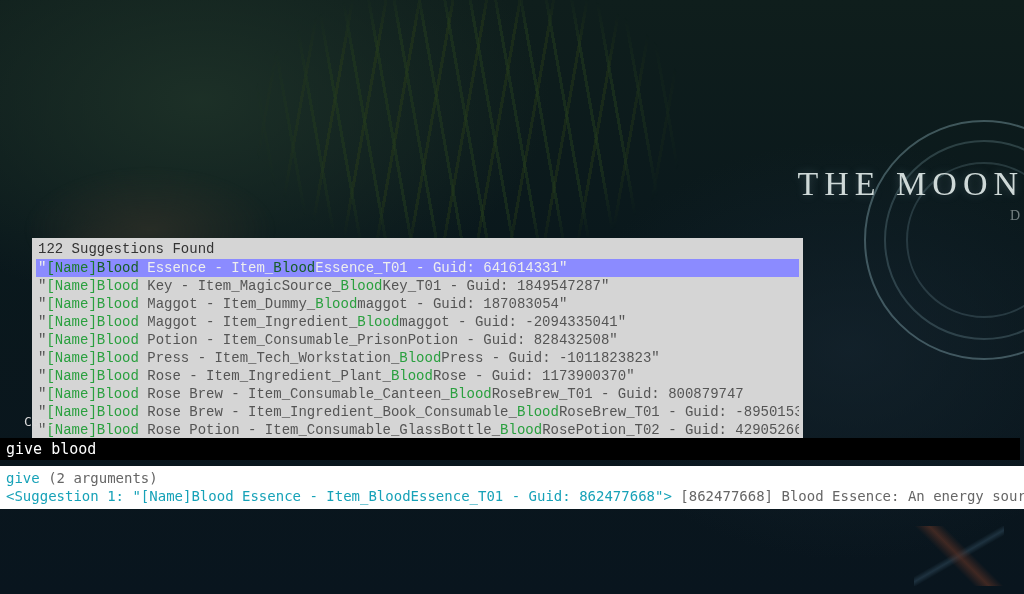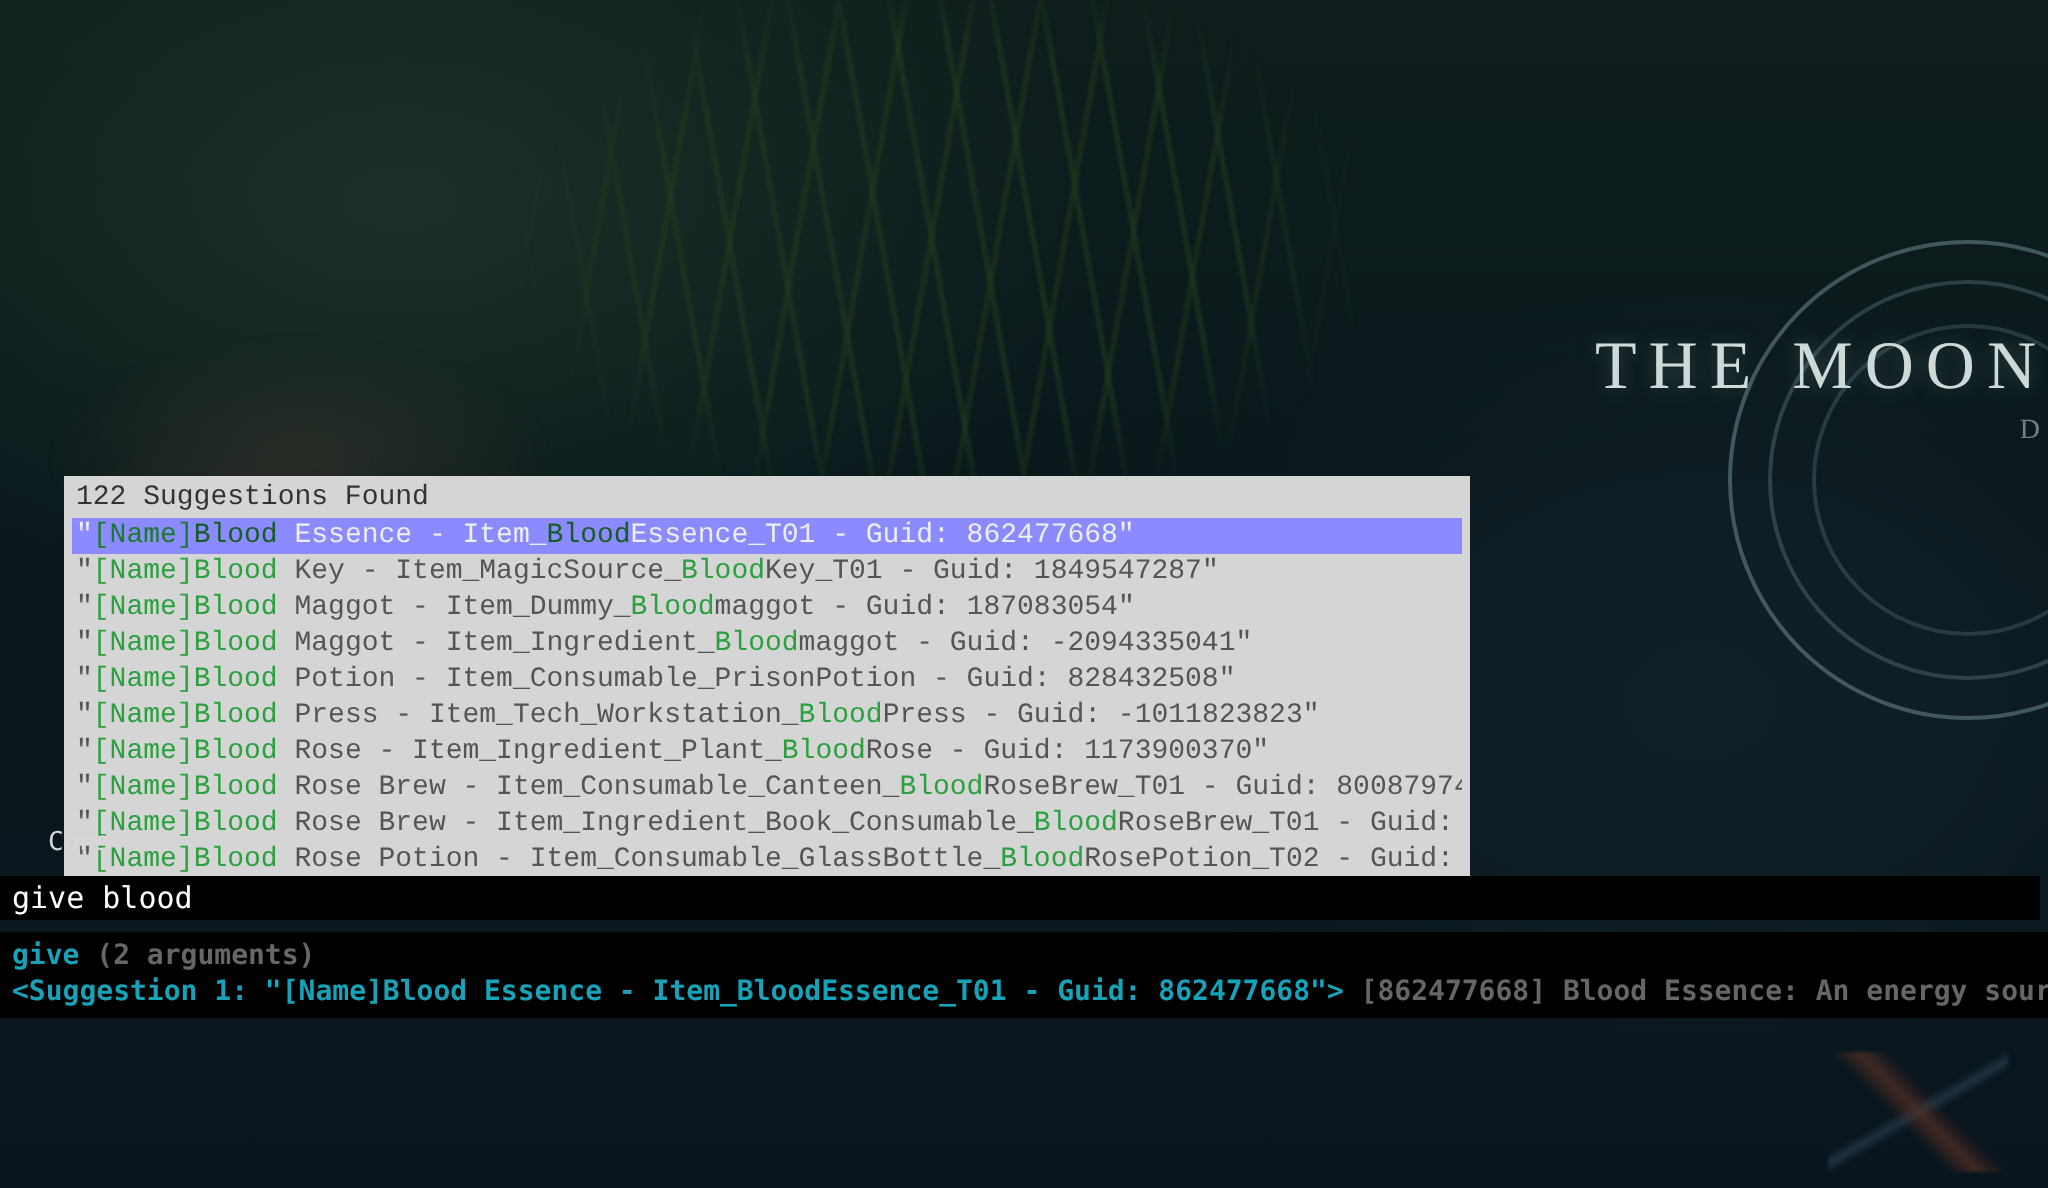--- a/index.html
+++ b/index.html
@@ -88,21 +88,21 @@
       linear-gradient(-30deg, transparent 45%, rgba(60,90,110,0.6) 50%, transparent 55%);
     filter: blur(0.7px);
     opacity: 0.7;
   }
 
   
   .sugg-panel {
     position: absolute;
     left: 32px;
     top: 238px;
-    width: 703px;
+    width: 771px;
     background: #d5d5d5;
     color: #444;
     line-height: 18px;
     padding: 2px 4px 4px 4px;
     box-sizing: border-box;
   }
   .sugg-header {
     color: #333;
     padding: 0 2px 1px 2px;
   }
@@ -146,51 +146,50 @@
     line-height: 22px;
     padding-left: 6px;
     box-sizing: border-box;
   }
 
   .help-panel {
     position: absolute;
     left: 0;
     top: 466px;
     width: 1024px;
-    background: #000000;
+    background: #ffffff;
     color: #444;
     font-family: "Consolas", monospace;
     font-size: 14px;
     line-height: 18px;
     padding: 3px 6px 4px 6px;
     box-sizing: border-box;
     white-space: nowrap;
     overflow: hidden;
-    font-weight: bold;
   }
   .cyan  { color: #17a2b8; }
   .grey  { color: #666; }
 </style>
 </head>
 <body>
 
 <div class="scene"></div>
 <div class="moon-emblem">
   <div class="ring r1"></div>
   <div class="ring r2"></div>
   <div class="ring r3"></div>
 </div>
 <div class="moon-title">THE MOON</div>
 <div class="moon-sub">D</div>
 <div class="decor-bottom"></div>
 
 <div class="sugg-panel">
   <div class="sugg-header">122 Suggestions Found</div>
   <div class="sugg-list" id="sugg-list">
-      <div class="sugg-row selected"><span class="plain">"</span><span class="tag">[Name]</span><span class="hl">Blood</span><span class="plain"> Essence - Item_</span><span class="hl">Blood</span><span class="plain">Essence_T01 - Guid: 862477668</span><span class="plain">"</span></div>
+      <div class="sugg-row selected"><span class="plain">"</span><span class="tag">[Name]</span><span class="hl">Blood</span><span class="plain"> Essence - Item_</span><span class="hl">Blood</span><span class="plain">Essence_T01 - Guid: 641614331</span><span class="plain">"</span></div>
       <div class="sugg-row"><span class="plain">"</span><span class="tag">[Name]</span><span class="hl">Blood</span><span class="plain"> Key - Item_MagicSource_</span><span class="hl">Blood</span><span class="plain">Key_T01 - Guid: 1849547287</span><span class="plain">"</span></div>
       <div class="sugg-row"><span class="plain">"</span><span class="tag">[Name]</span><span class="hl">Blood</span><span class="plain"> Maggot - Item_Dummy_</span><span class="hl">Blood</span><span class="plain">maggot - Guid: 187083054</span><span class="plain">"</span></div>
       <div class="sugg-row"><span class="plain">"</span><span class="tag">[Name]</span><span class="hl">Blood</span><span class="plain"> Maggot - Item_Ingredient_</span><span class="hl">Blood</span><span class="plain">maggot - Guid: -2094335041</span><span class="plain">"</span></div>
       <div class="sugg-row"><span class="plain">"</span><span class="tag">[Name]</span><span class="hl">Blood</span><span class="plain"> Potion - Item_Consumable_PrisonPotion - Guid: 828432508</span><span class="plain">"</span></div>
       <div class="sugg-row"><span class="plain">"</span><span class="tag">[Name]</span><span class="hl">Blood</span><span class="plain"> Press - Item_Tech_Workstation_</span><span class="hl">Blood</span><span class="plain">Press - Guid: -1011823823</span><span class="plain">"</span></div>
       <div class="sugg-row"><span class="plain">"</span><span class="tag">[Name]</span><span class="hl">Blood</span><span class="plain"> Rose - Item_Ingredient_Plant_</span><span class="hl">Blood</span><span class="plain">Rose - Guid: 1173900370</span><span class="plain">"</span></div>
       <div class="sugg-row"><span class="plain">"</span><span class="tag">[Name]</span><span class="hl">Blood</span><span class="plain"> Rose Brew - Item_Consumable_Canteen_</span><span class="hl">Blood</span><span class="plain">RoseBrew_T01 - Guid: 800879747</span></div>
       <div class="sugg-row"><span class="plain">"</span><span class="tag">[Name]</span><span class="hl">Blood</span><span class="plain"> Rose Brew - Item_Ingredient_Book_Consumable_</span><span class="hl">Blood</span><span class="plain">RoseBrew_T01 - Guid: -895015382</span></div>
       <div class="sugg-row"><span class="plain">"</span><span class="tag">[Name]</span><span class="hl">Blood</span><span class="plain"> Rose Potion - Item_Consumable_GlassBottle_</span><span class="hl">Blood</span><span class="plain">RosePotion_T02 - Guid: 429052660</span></div>
     </div>

